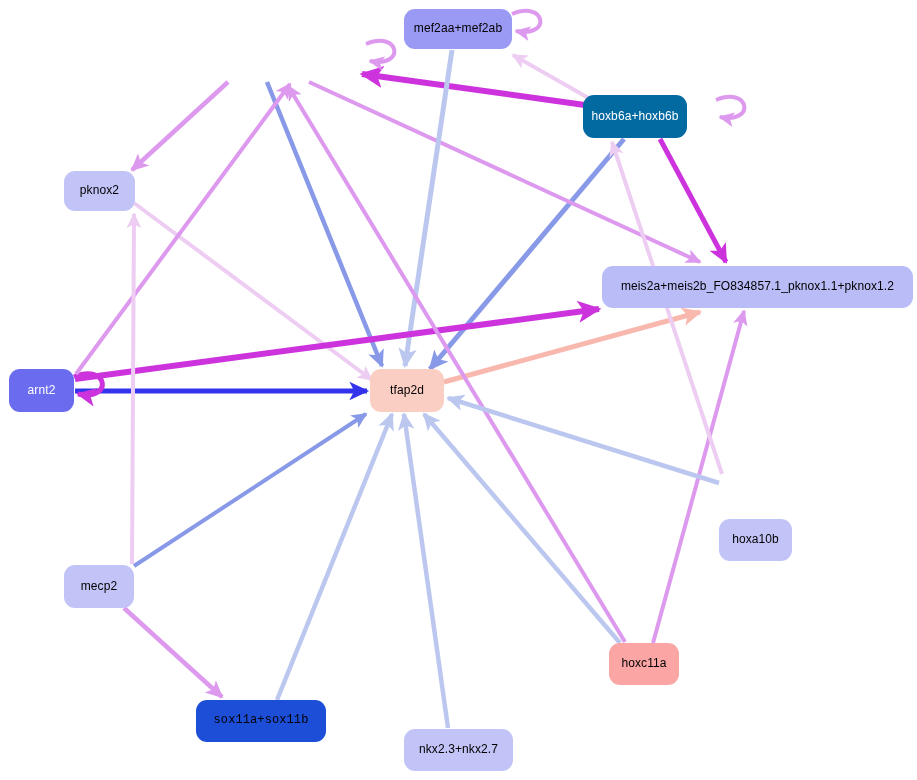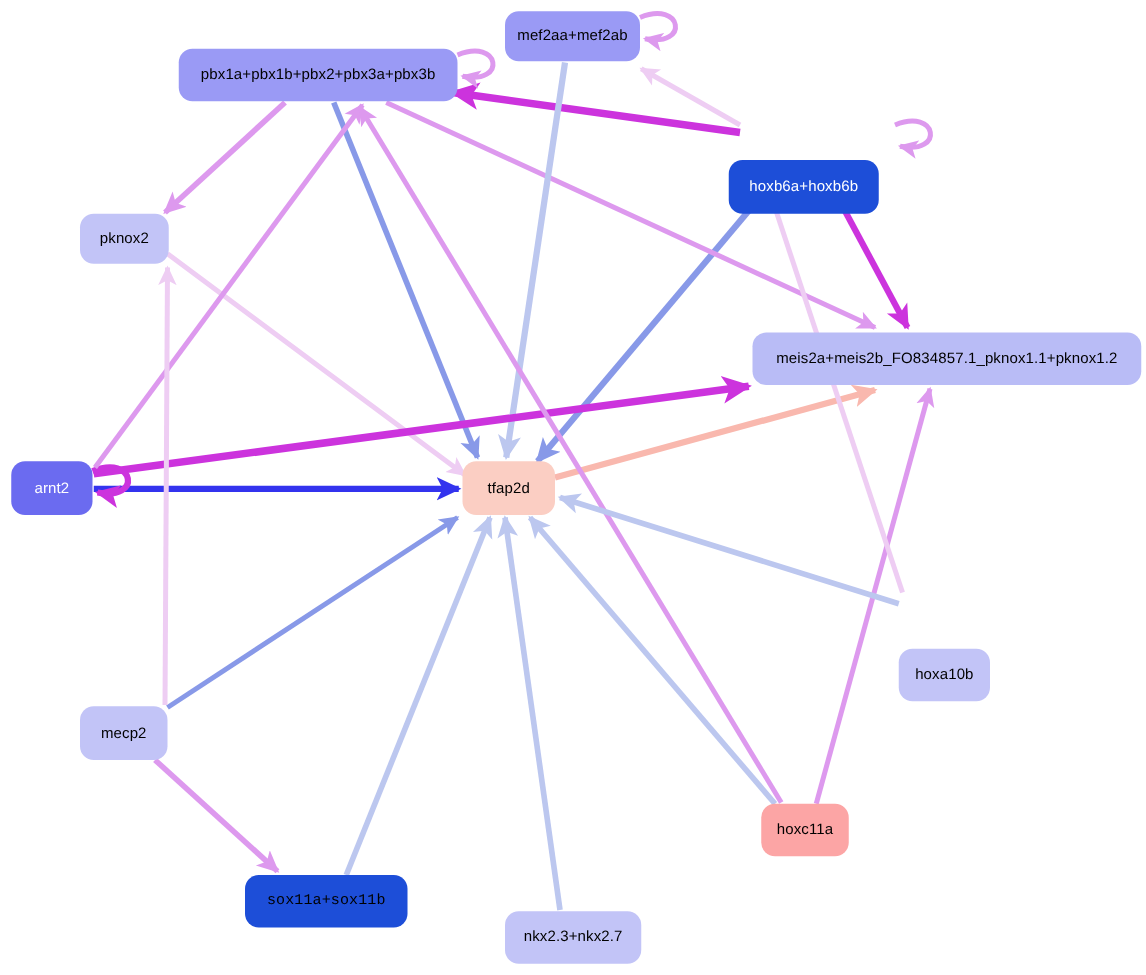--- a/index.html
+++ b/index.html
@@ -94,24 +94,21 @@
       <line x1="448" y1="728" x2="404" y2="414" stroke="#bcc7ef" stroke-width="4.5" stroke-linecap="butt" marker-end="url(#ah-bcc7ef)"></line>
       <line x1="620" y1="643" x2="424" y2="414" stroke="#bcc7ef" stroke-width="4.5" stroke-linecap="butt" marker-end="url(#ah-bcc7ef)"></line>
       <line x1="625" y1="642" x2="288" y2="86" stroke="#dd99ee" stroke-width="4" stroke-linecap="butt" marker-end="url(#ah-dd99ee)"></line>
       <line x1="653" y1="643" x2="744" y2="311" stroke="#dd99ee" stroke-width="4" stroke-linecap="butt" marker-end="url(#ah-dd99ee)"></line>
       <line x1="719" y1="483" x2="448" y2="398" stroke="#bcc7ef" stroke-width="4.5" stroke-linecap="butt" marker-end="url(#ah-bcc7ef)"></line>
       <line x1="722" y1="474" x2="612" y2="142" stroke="#eecdf3" stroke-width="4" stroke-linecap="butt" marker-end="url(#ah-eecdf3)"></line>
     </svg>
 <div class="node" style="left: 404px; top: 9px; width: 108px; height: 40px; background: rgb(154, 154, 245); color: rgb(0, 0, 0);">
       <span class="node-label">mef2aa+mef2ab</span>
     </div>
-    <div class="node" style="left: 143px; top: 39px; width: 223px; height: 42px; background: rgb(154, 154, 245); color: rgb(0, 0, 0);">
-      <span class="node-label">pbx1a+pbx1b+pbx2+pbx3a+pbx3b</span>
-    </div>
-    <div class="node" style="left: 583px; top: 95px; width: 120px; height: 43px; background: #1d4ed8; color: rgb(255, 255, 255); margin-top: 33px;">
+    <div class="node" style="left: 583px; top: 95px; width: 104px; height: 43px; background: #0369a1; color: rgb(255, 255, 255);">
       <span class="node-label">hoxb6a+hoxb6b</span>
     </div>
     <div class="node" style="left: 64px; top: 171px; width: 71px; height: 40px; background: rgb(194, 196, 247); color: rgb(0, 0, 0);">
       <span class="node-label">pknox2</span>
     </div>
     <div class="node" style="left: 602px; top: 266px; width: 311px; height: 42px; background: rgb(185, 188, 246); color: rgb(0, 0, 0);">
       <span class="node-label">meis2a+meis2b_FO834857.1_pknox1.1+pknox1.2</span>
     </div>
     <div class="node" style="left: 9px; top: 369px; width: 65px; height: 43px; background: rgb(107, 107, 240); color: rgb(255, 255, 255);">
       <span class="node-label">arnt2</span>

